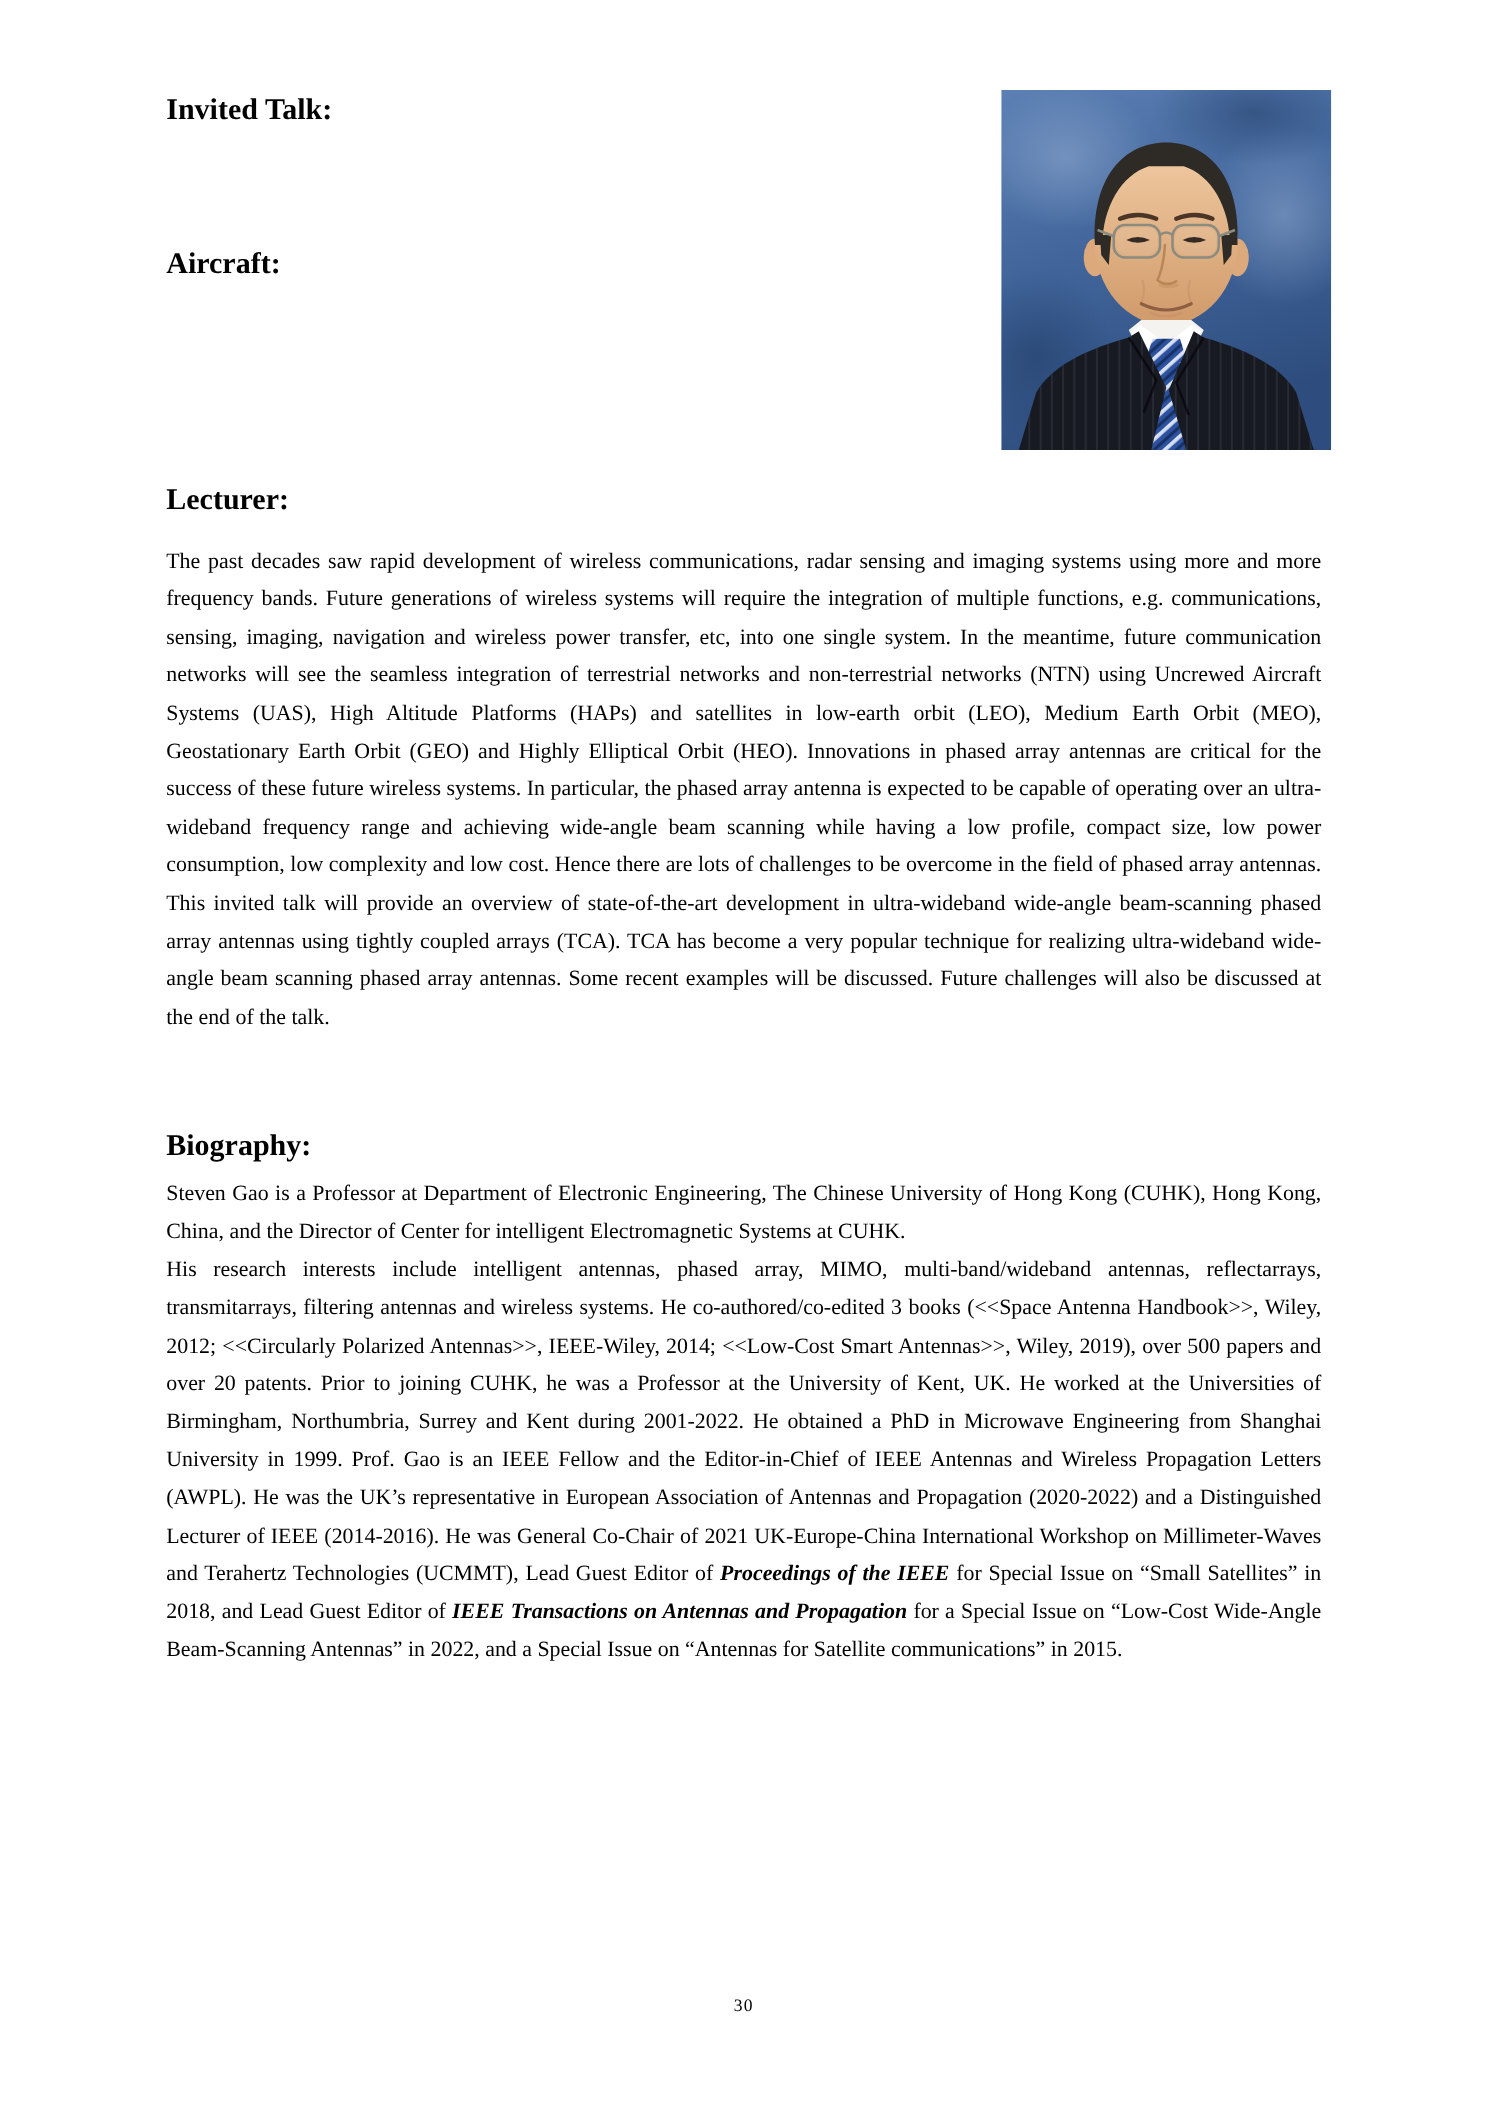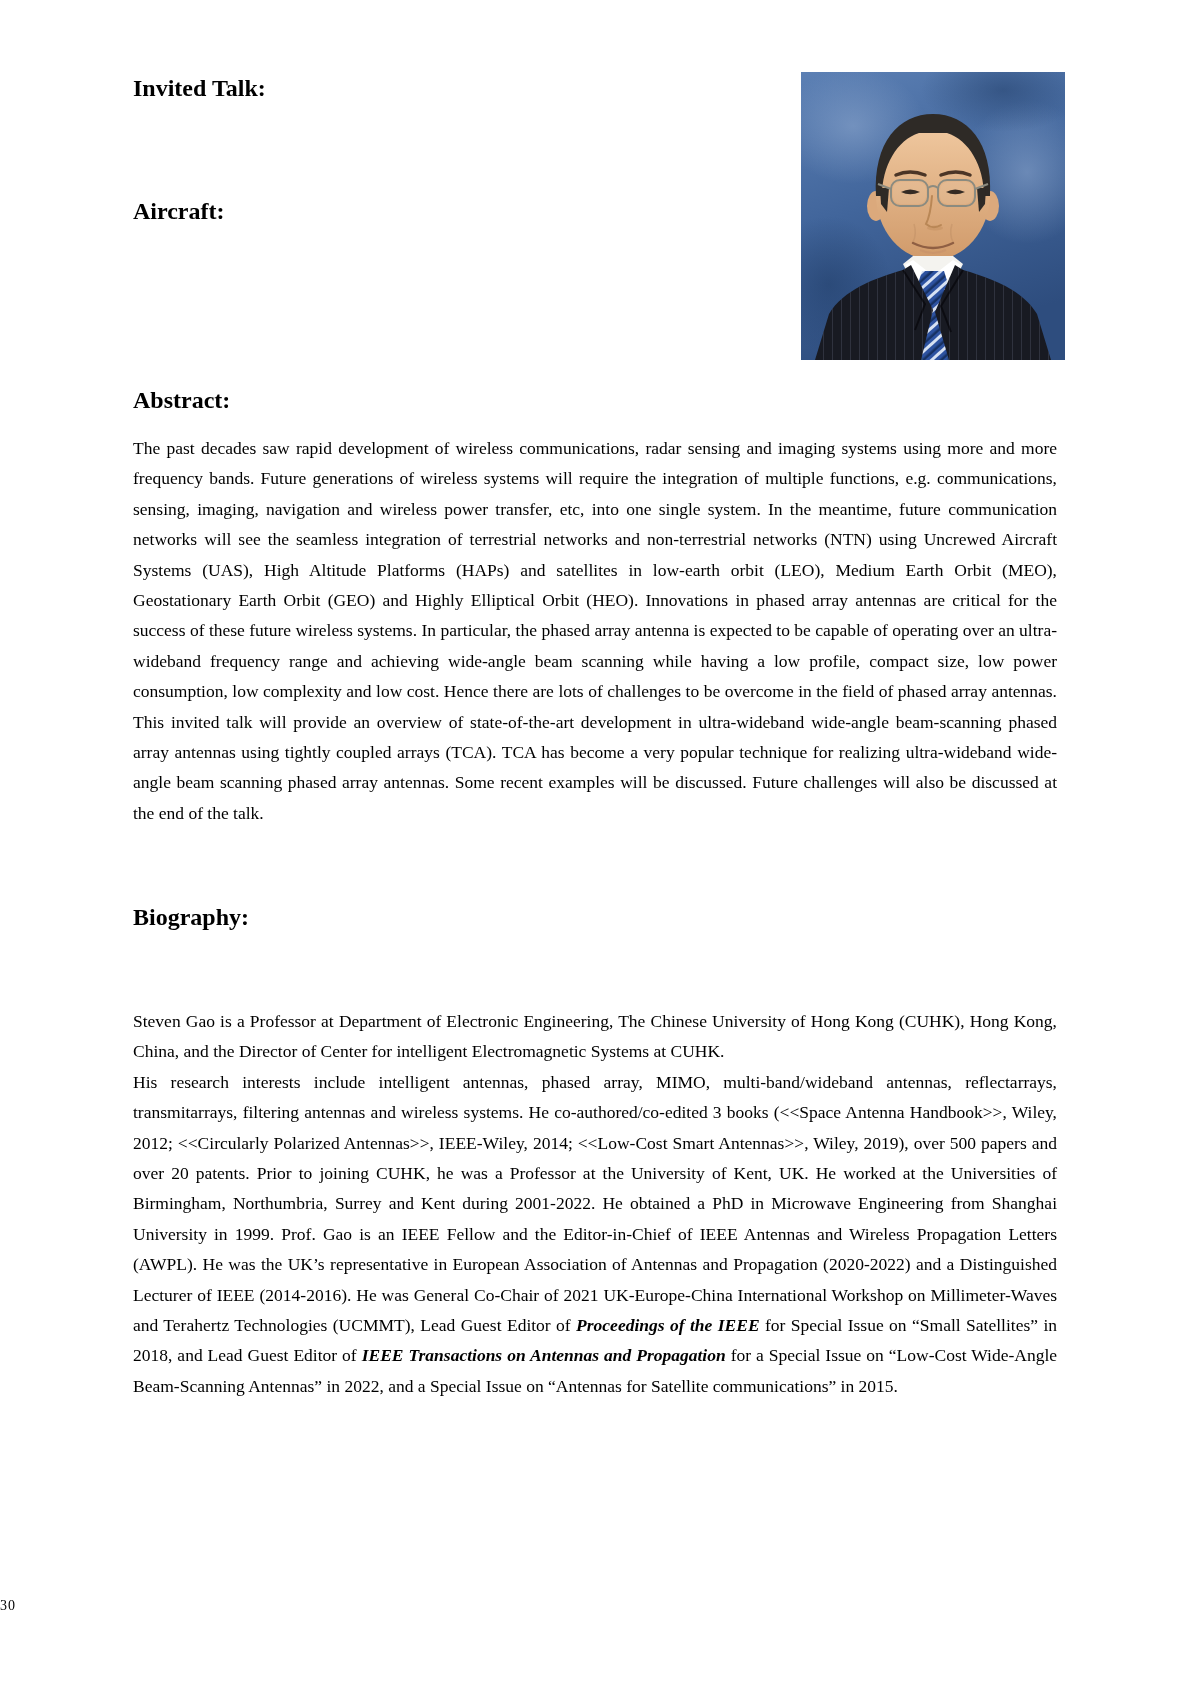--- a/index.html
+++ b/index.html
@@ -54,20 +54,21 @@
     top: 72px;
     width: 264px;
     height: 288px;
   }
   .photo svg { display: block; width: 264px; height: 288px; }
   .pagenum {
     position: absolute;
     left: 0;
     top: 1598px;
     width: 100%;
+    text-align: center;
     font-size: 14px;
     letter-spacing: 1px;
   }
 </style>
 </head>
 <body>
 
 <div class="page">
 
   <h2 class="heading" style="top:74px">Invited Talk:</h2>
@@ -158,28 +159,28 @@
 
       <path d="M14 288 L28 242 C42 218 74 206 102 198 L110 193 L132 238 L120 288 Z" fill="#181a22"></path>
       <path d="M250 288 L236 242 C222 218 190 206 162 198 L154 193 L134 240 L148 288 Z" fill="#181a22"></path>
       <path d="M14 288 L28 242 C42 218 74 206 102 198 L110 193 L132 238 L120 288 Z" fill="url(#pins)" opacity="0.5"></path>
       <path d="M250 288 L236 242 C222 218 190 206 162 198 L154 193 L134 240 L148 288 Z" fill="url(#pins)" opacity="0.5"></path>
       <path d="M102 198 L124 232 L114 258" stroke="#05060a" stroke-width="2" fill="none" opacity="0.7"></path>
       <path d="M162 198 L140 234 L150 260" stroke="#05060a" stroke-width="2" fill="none" opacity="0.7"></path>
     </svg>
   </div>
 
-  <h2 class="heading" style="top:386px">Abstract:</h2>
+  <h2 class="heading" style="top:386px">Lecturer:</h2>
 
   <div class="body-text" style="top:433px">
     <p>The past decades saw rapid development of wireless communications, radar sensing and imaging systems using more and more frequency bands. Future generations of wireless systems will require the integration of multiple functions, e.g. communications, sensing, imaging, navigation and wireless power transfer, etc, into one single system. In the meantime, future communication networks will see the seamless integration of terrestrial networks and non-terrestrial networks (NTN) using Uncrewed Aircraft Systems (UAS), High Altitude Platforms (HAPs) and satellites in low-earth orbit (LEO), Medium Earth Orbit (MEO), Geostationary Earth Orbit (GEO) and Highly Elliptical Orbit (HEO). Innovations in phased array antennas are critical for the success of these future wireless systems. In particular, the phased array antenna is expected to be capable of operating over an ultra-wideband frequency range and achieving wide-angle beam scanning while having a low profile, compact size, low power consumption, low complexity and low cost. Hence there are lots of challenges to be overcome in the field of phased array antennas. This invited talk will provide an overview of state-of-the-art development in ultra-wideband wide-angle beam-scanning phased array antennas using tightly coupled arrays (TCA). TCA has become a very popular technique for realizing ultra-wideband wide-angle beam scanning phased array antennas. Some recent examples will be discussed. Future challenges will also be discussed at the end of the talk.</p>
   </div>
 
   <h2 class="heading" style="top:903px">Biography:</h2>
 
-  <div class="body-text" style="top:1006px">
+  <div class="body-text" style="top:939px">
     <p>Steven Gao is a Professor at Department of Electronic Engineering, The Chinese University of Hong Kong (CUHK), Hong Kong, China, and the Director of Center for intelligent Electromagnetic Systems at CUHK.</p>
     <p><span>His research interests include intelligent antennas, phased array, MIMO, multi-band/wideband antennas, reflectarrays, transmitarrays, filtering antennas and wireless systems. He co-authored/co-edited 3 books (&lt;&lt;Space Antenna Handbook&gt;&gt;, Wiley, 2012; &lt;&lt;Circularly Polarized Antennas&gt;&gt;, IEEE-Wiley, 2014; &lt;&lt;Low-Cost Smart Antennas&gt;&gt;, Wiley, 2019), over 500 papers and over 20 patents. Prior to joining CUHK, he was a Professor at the University of Kent, UK. He worked at the Universities of Birmingham, Northumbria, Surrey and Kent during 2001-2022. He obtained a PhD in Microwave Engineering from Shanghai University in 1999. Prof. Gao is an IEEE Fellow and the Editor-in-Chief of IEEE Antennas and Wireless Propagation Letters (AWPL). He was the UK’s representative in European Association of Antennas and Propagation (2020-2022) and a Distinguished Lecturer of IEEE (2014-2016). He was General Co-Chair of 2021 UK-Europe-China International Workshop on Millimeter-Waves and Terahertz Technologies (UCMMT), Lead Guest Editor of </span><span class="italic">Proceedings of the IEEE</span><span> for Special Issue on “Small Satellites” in 2018, and Lead Guest Editor of </span><span class="italic">IEEE Transactions on Antennas and Propagation</span><span> for a Special Issue on “Low-Cost Wide-Angle Beam-Scanning Antennas” in 2022, and a Special Issue on “Antennas for Satellite communications” in 2015.</span></p>
   </div>
 
   <div class="pagenum">30</div>
 
 </div>
 
 </body></html>

